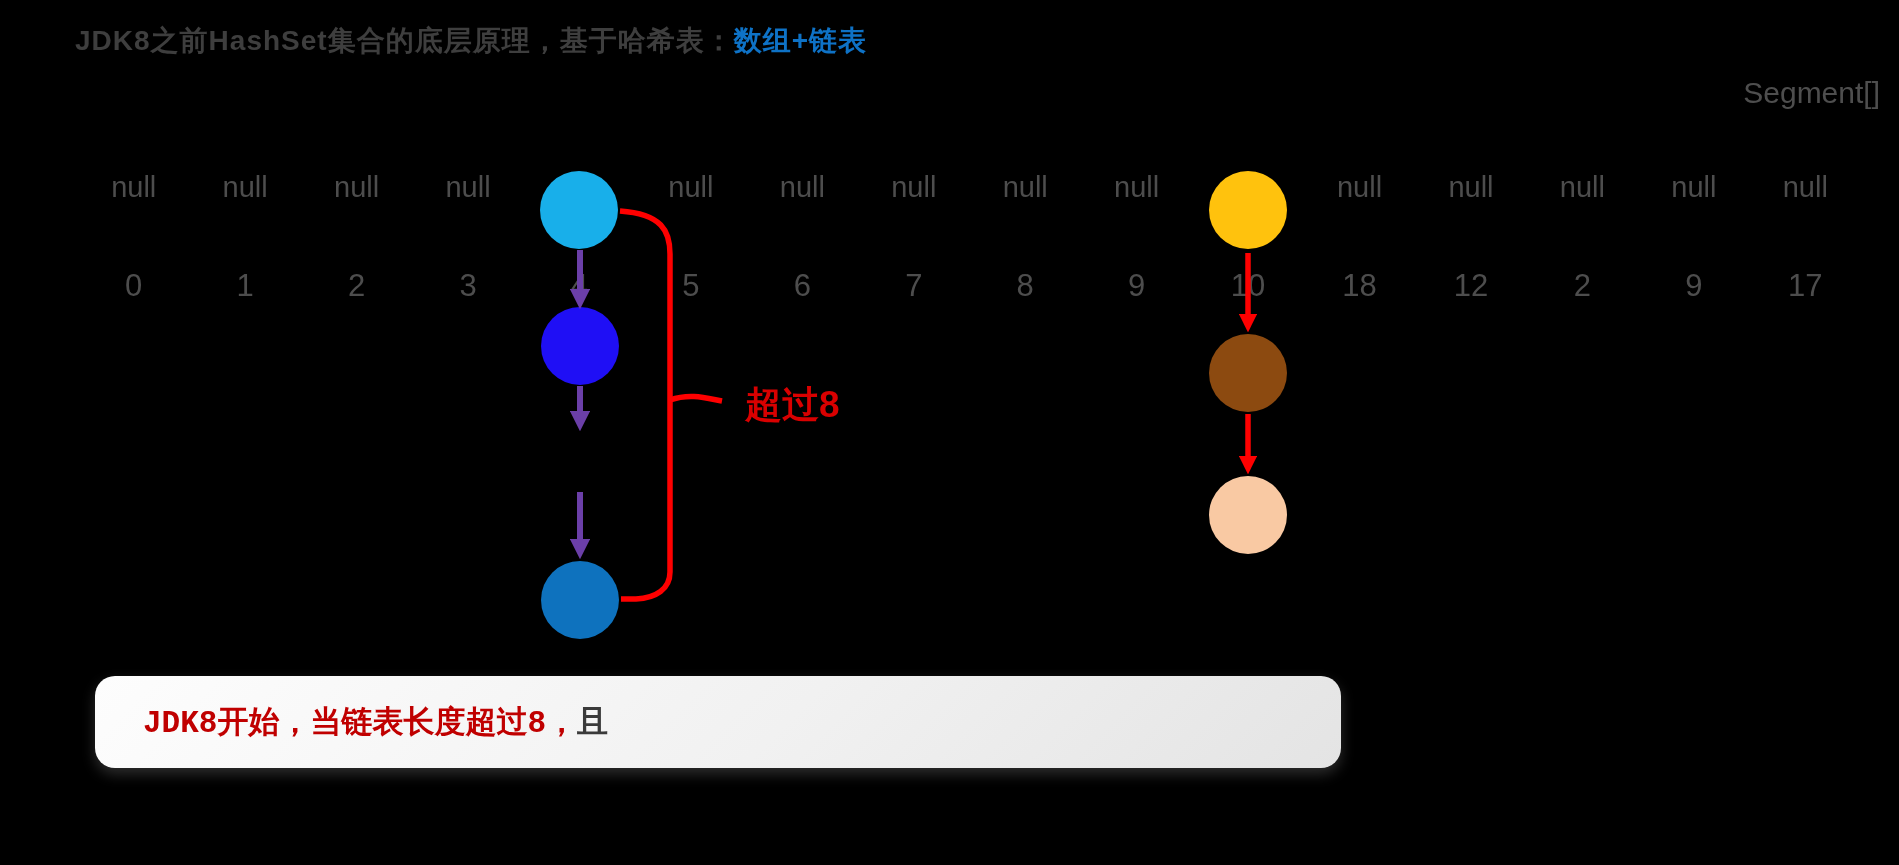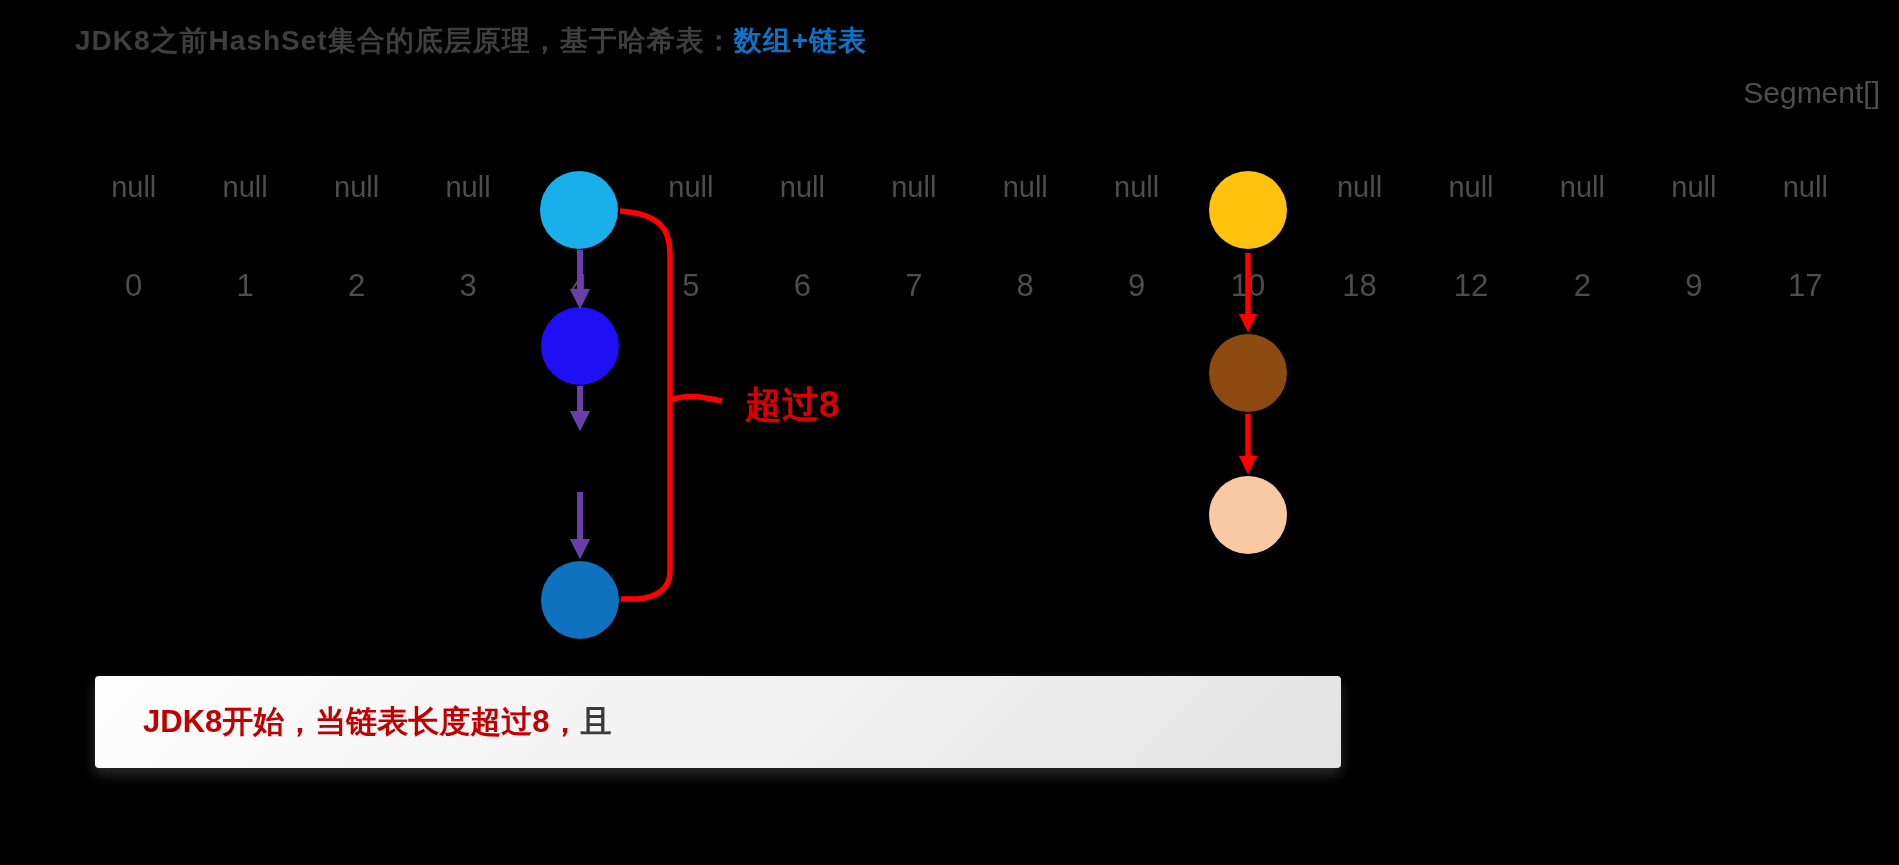--- a/index.html
+++ b/index.html
@@ -31,25 +31,25 @@
   .node-brown{background:#8C4A10;}
   .node-peach{background:#F9C9A3;}
 
   
   .overlay{position:absolute;left:0;top:0;width:1899px;height:865px;pointer-events:none;}
 
   
   .over8{position:absolute;left:745px;top:380px;font-size:37px;font-weight:bold;color:#D90000;}
 
   
-  .banner{position:absolute;left:95px;top:676px;width:1246px;height:92px;border-radius:4px;
+  .banner{position:absolute;left:95px;top:676px;width:1246px;height:92px;border-radius:20px;
           background:linear-gradient(135deg,#fdfdfd 0%,#f1f1f1 55%,#e4e4e4 100%);
           box-shadow:0 6px 14px rgba(130,130,130,.35);
           display:flex;align-items:center;padding-left:48px;box-sizing:border-box;
-          font-size:31px;font-weight:bold;white-space:nowrap;}
+          font-size:31px;font-weight:bold;white-space:nowrap;font-family:Liberation Mono, monospace;}
   .banner .red{color:#C00000;}
   .banner .dark{color:#3A3A3A;}
 </style>
 </head>
 <body>
 
 <div class="canvas">
 
   <div class="title">
     <span>JDK8之前HashSet集合的底层原理，基于哈希表：</span><span class="hl">数组+链表</span>

